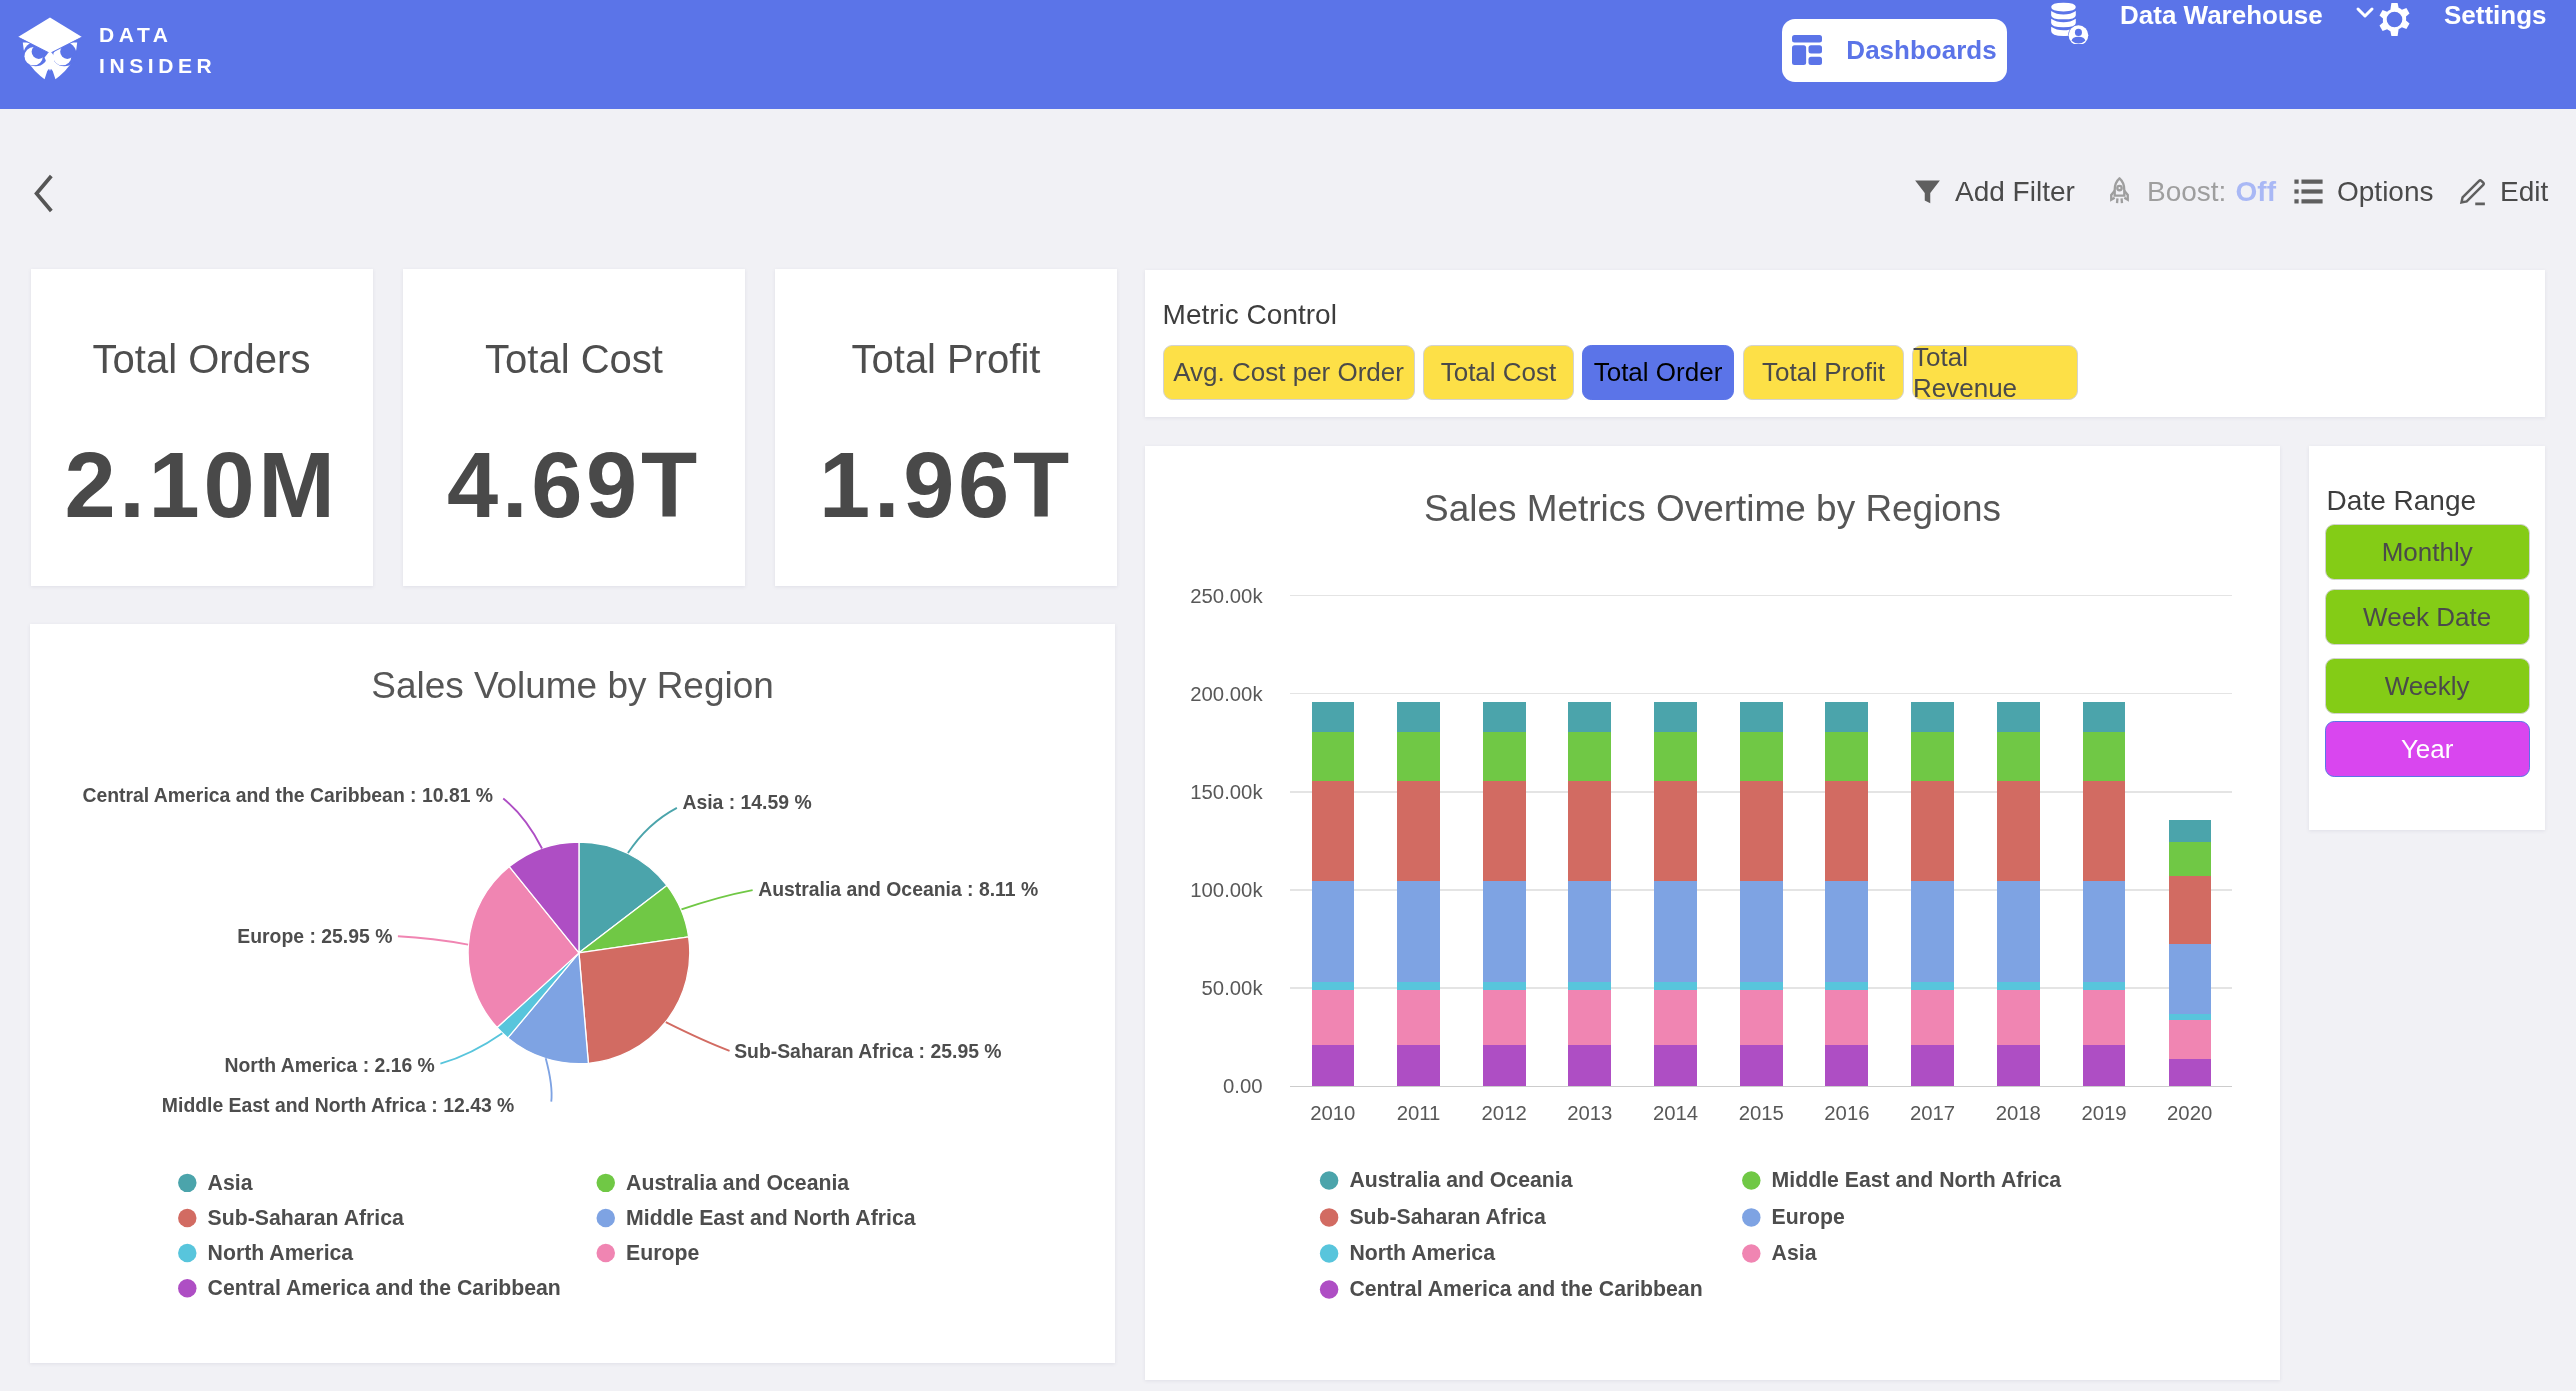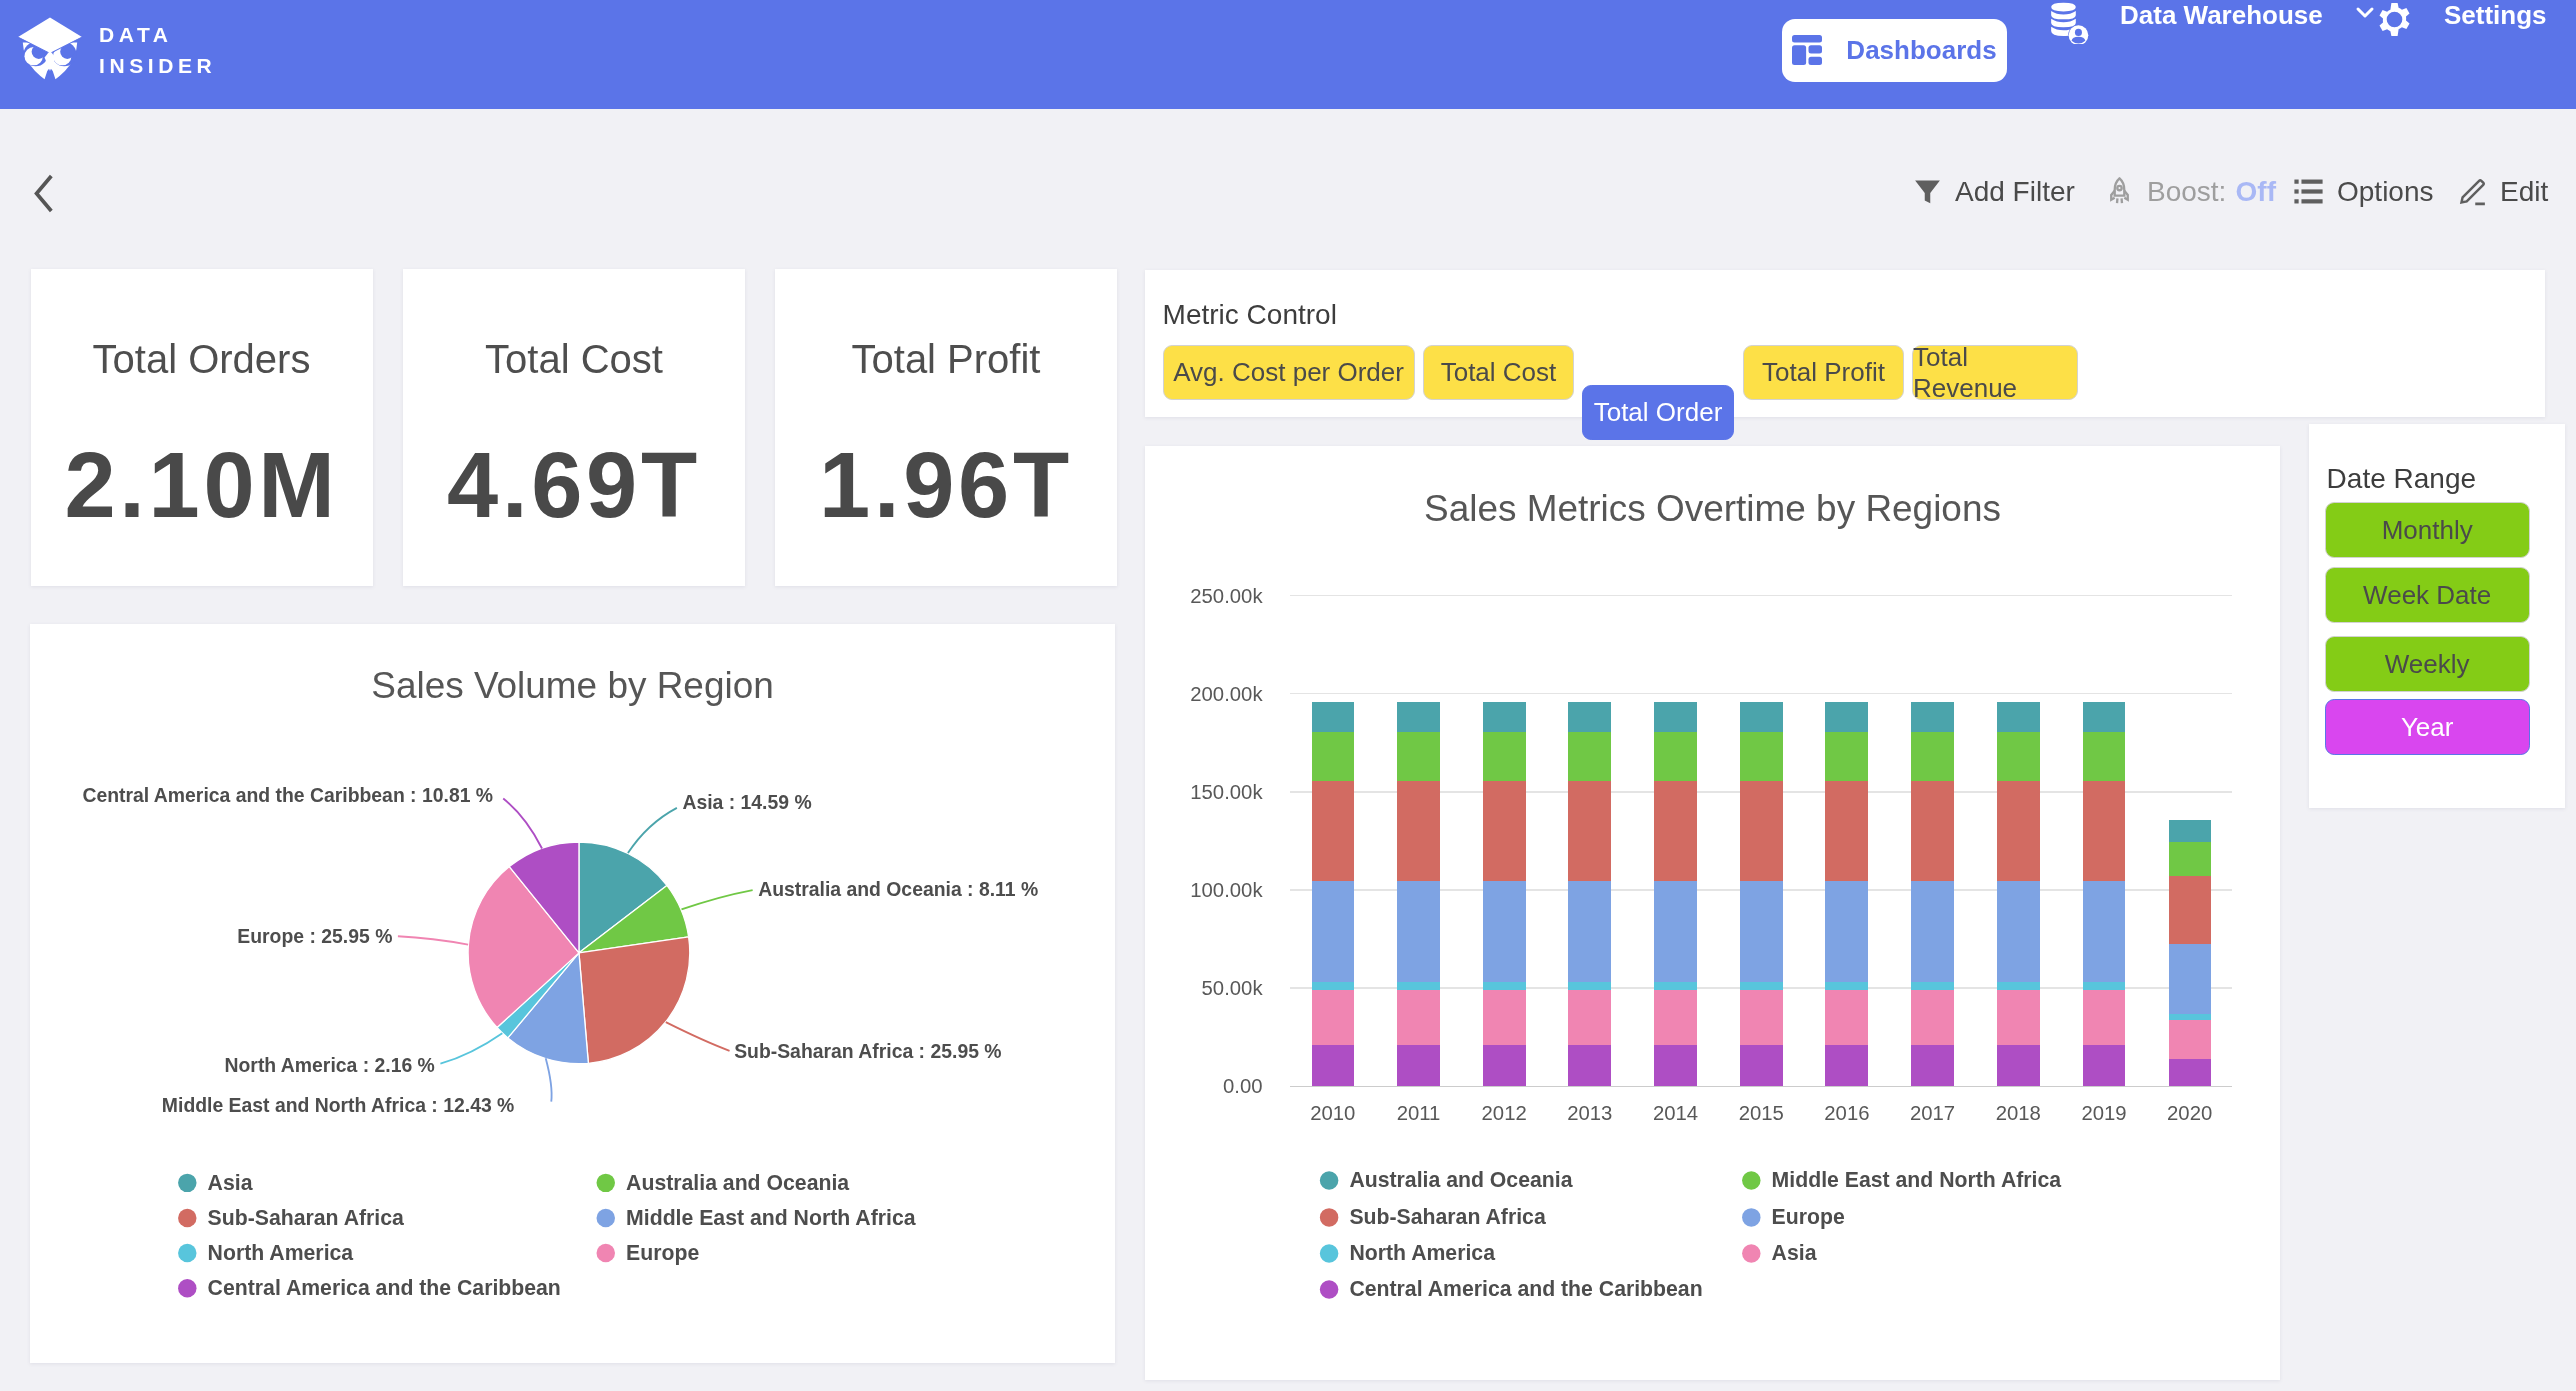--- a/index.html
+++ b/index.html
@@ -8,21 +8,21 @@
 .topbar { position:absolute; left:0; top:0; width:2576px; height:109px; background:#5b74e8; }
 .brand { position:absolute; left:99px; top:20.3px; color:#fff; font-size:21px; font-weight:bold; letter-spacing:4.6px; line-height:30.5px; }
 .navbtn { position:absolute; left:1782px; top:18.5px; width:225px; height:63px; background:#fff; border-radius:13px; color:#5b74e8; font-size:26px; font-weight:bold; display:flex; align-items:center; justify-content:center; gap:24px; }
 .navitem { position:absolute; top:0; height:109px; display:flex; align-items:flex-start; gap:30px; color:#fff; font-size:26px; font-weight:bold; }
 .hdr-title { position:absolute; left:90px; top:165px; font-size:46px; color:#3f3f3f; }
 .hact { position:absolute; top:171px; height:41px; display:flex; align-items:center; gap:11px; font-size:28px; color:#4a4a4a; }
 .kpi { position:absolute; width:342px; height:317px; top:269px; }
 .kpi .lb { position:absolute; top:68px; width:100%; text-align:center; font-size:40px; color:#4e4e4e; }
 .kpi .val { position:absolute; top:164px; width:100%; text-align:center; font-size:92px; font-weight:bold; color:#494949; letter-spacing:3.7px; }
 .chip { position:absolute; top:75px; height:55px; border:1.8px solid #d2d2d2; border-radius:9.2px; background:#fde047; color:#4a4a4a; font-size:26px; display:flex; align-items:center; justify-content:center; }
-.chip.sel { background:#5b74e8; border-color:#5b74e8; color:#ffffff;margin-top:40px; }
+.chip.sel { background:#5b74e8; border-color:#5b74e8; color:#000000; }
 .dbtn { position:absolute; left:15.7px; width:205px; height:56px; border:1.8px solid #d2d2d2; border-radius:9.2px; background:#84cc16; color:#4a4a4a; font-size:26px; display:flex; align-items:center; justify-content:center; }
 .dbtn.sel { background:#d946ef; border-color:#5b74e8; color:#fff; }
 .ctitle { fill:#565656; font-size:40px; }
 .plab { fill:#4d4d4d; font-size:21px; font-weight:bold; dominant-baseline:central; }
 .leg { fill:#4d4d4d; font-size:23px; font-weight:bold; dominant-baseline:central; }
 .axlab { fill:#585858; font-size:22px; dominant-baseline:central; }
 svg text { font-family:"Liberation Sans", sans-serif; }
 </style></head>
 <body>
 <div class="page">
@@ -305,21 +305,21 @@
         <text x="221" y="913" class="leg">Central America and the Caribbean</text>
 <circle cx="656" cy="795" r="10" fill="#70c845"></circle>
         <text x="678" y="795" class="leg">Middle East and North Africa</text>
 <circle cx="656" cy="835" r="10" fill="#7ea3e3"></circle>
         <text x="678" y="835" class="leg">Europe</text>
 <circle cx="656" cy="874" r="10" fill="#f085b2"></circle>
         <text x="678" y="874" class="leg">Asia</text>
 </svg>
 </div>
 
-<div class="card" style="left:2309px;top:424px;width:256px;height:384px">
+<div class="card" style="left:2309px;top:446px;width:236px;height:384px">
   <div style="position:absolute;left:17.6px;top:39px;font-size:28px;color:#3d3d3d">Date Range</div>
   <div class="dbtn" style="top:78px">Monthly</div>
   <div class="dbtn" style="top:143px">Week Date</div>
   <div class="dbtn" style="top:212px">Weekly</div>
   <div class="dbtn sel" style="top:275px">Year</div>
 </div>
 
 </div>
 
 

